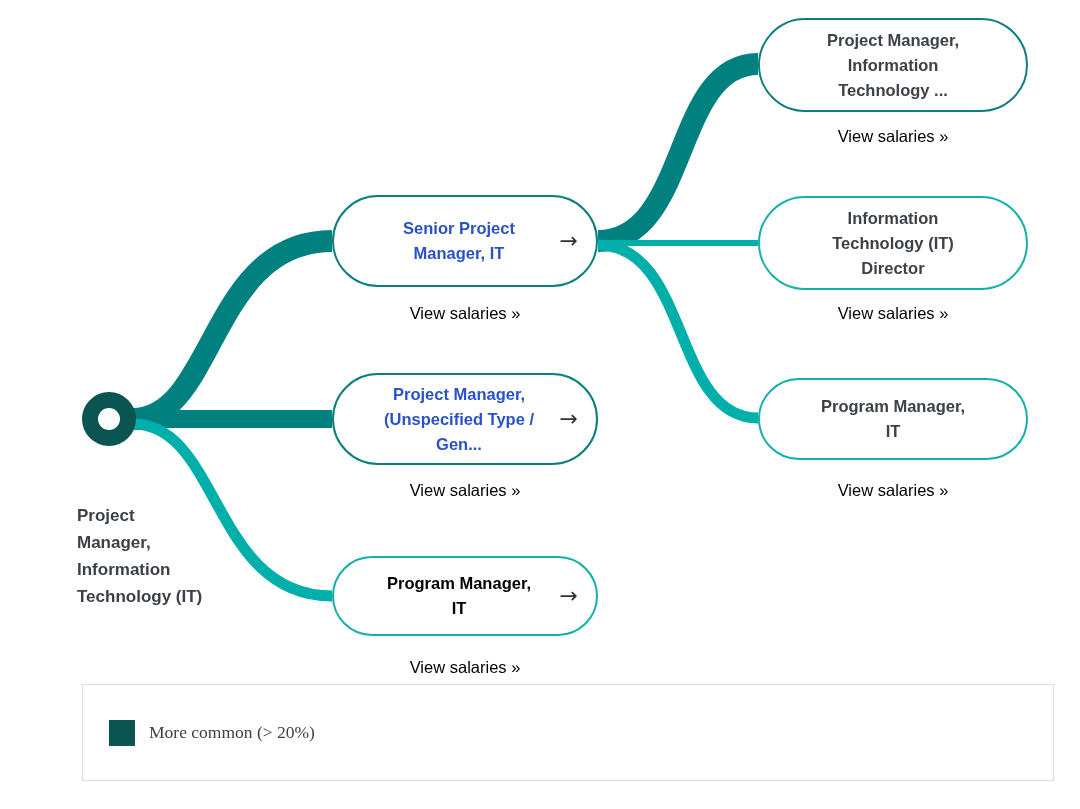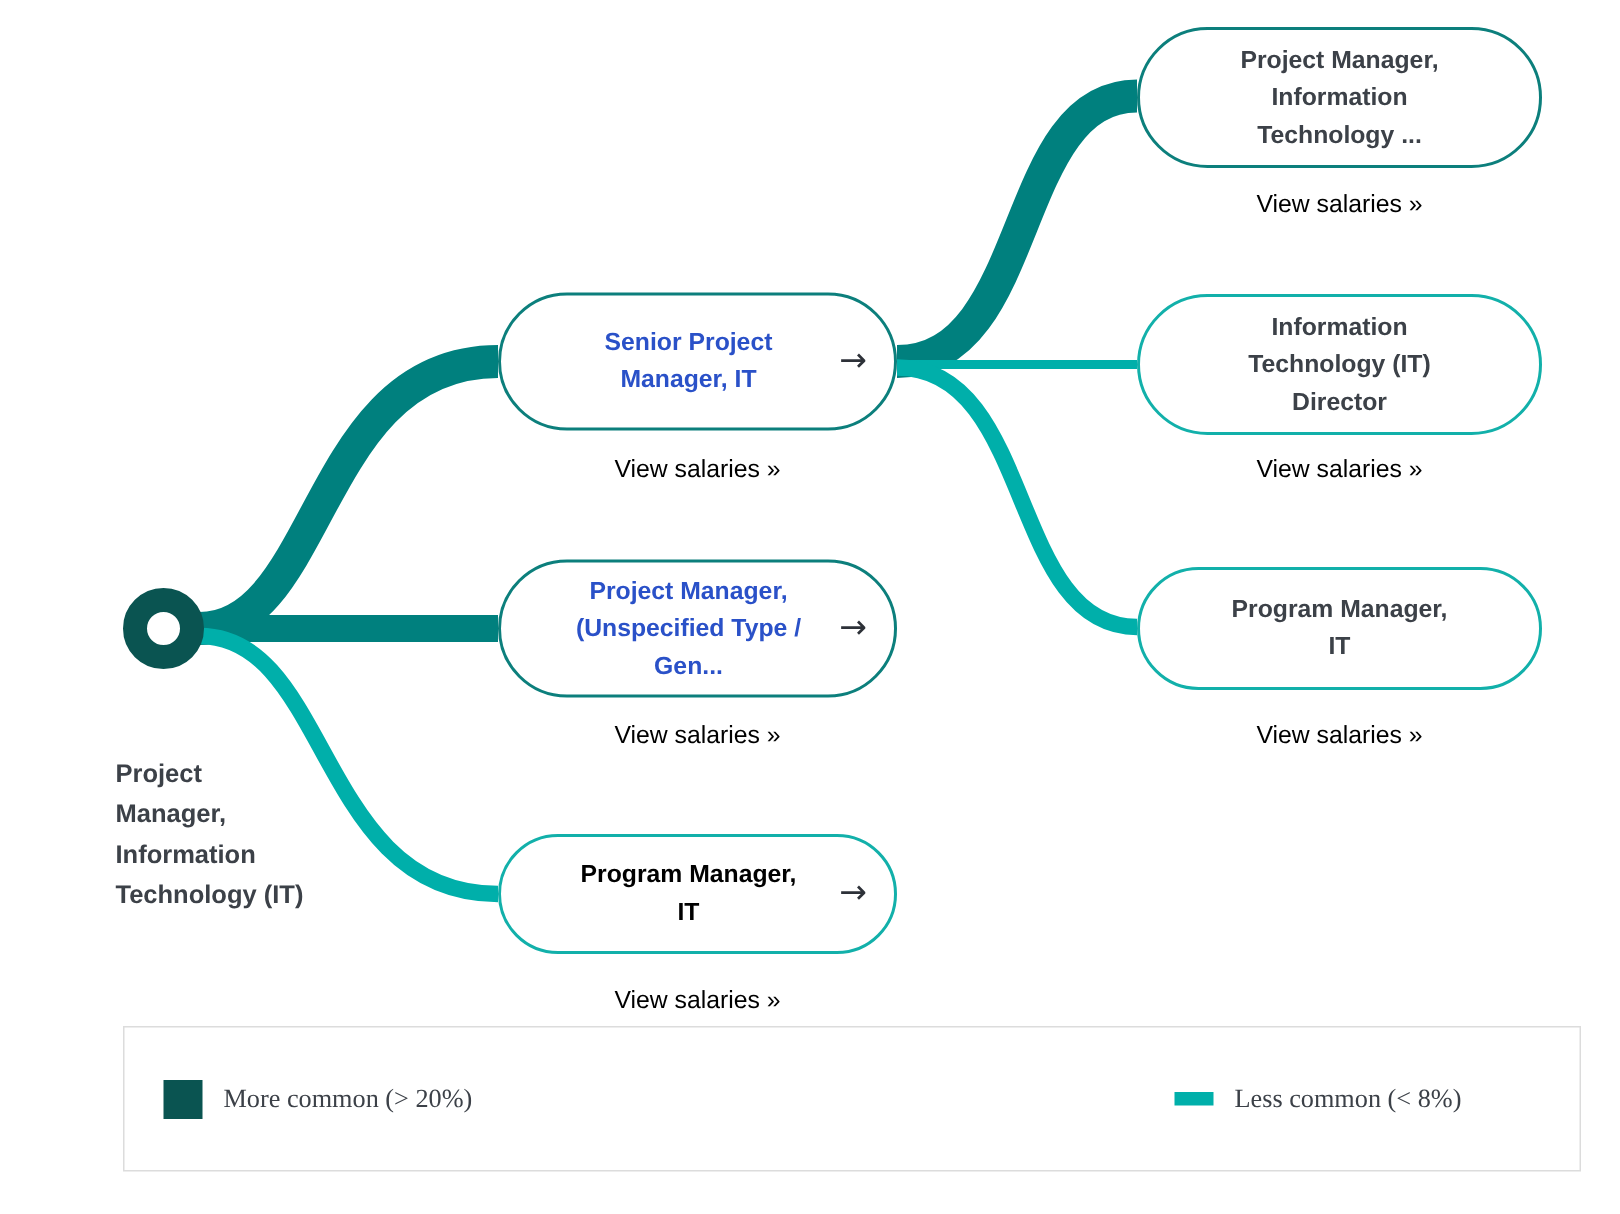--- a/index.html
+++ b/index.html
@@ -168,19 +168,15 @@
     <span class="title">Program Manager,
 IT</span>
   </div>
   <div class="salaries" style="left:758px;top:479px;width:270px;">View salaries »</div>
 
   <div class="legend">
     <div class="legend-item" style="left:26px;">
       <span class="swatch" style="width:26px;height:26px;background:#0a5451;"></span>
       <span class="legend-label">More common (&gt; 20%)</span>
     </div>
-    <div class="legend-item" style="left:700px;">
-      <span class="swatch" style="width:26px;height:9px;background:#00afaa;"></span>
-      <span class="legend-label">Less common (&lt; 8%)</span>
-    </div>
   </div>
 
 </div>
 
 </body></html>

